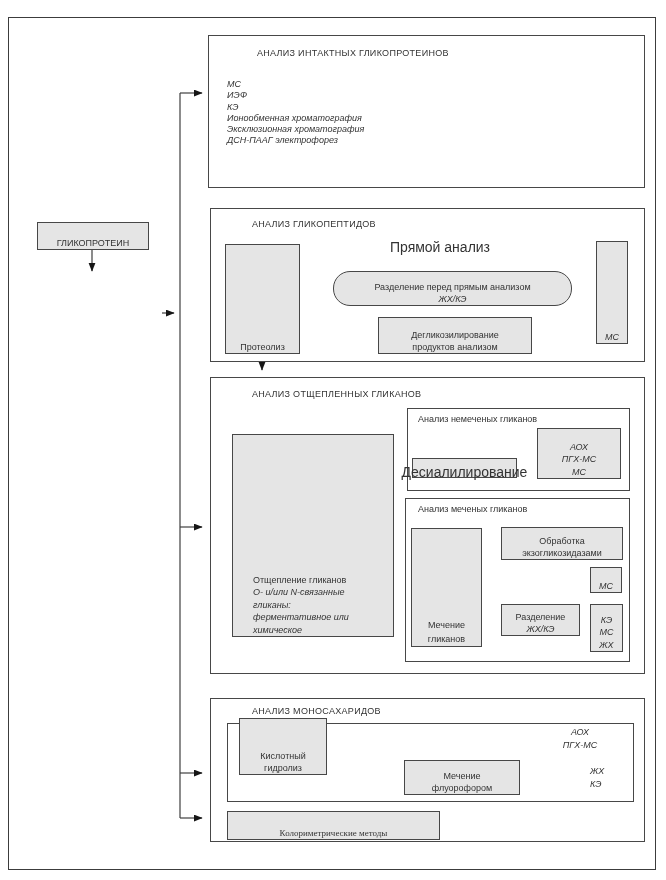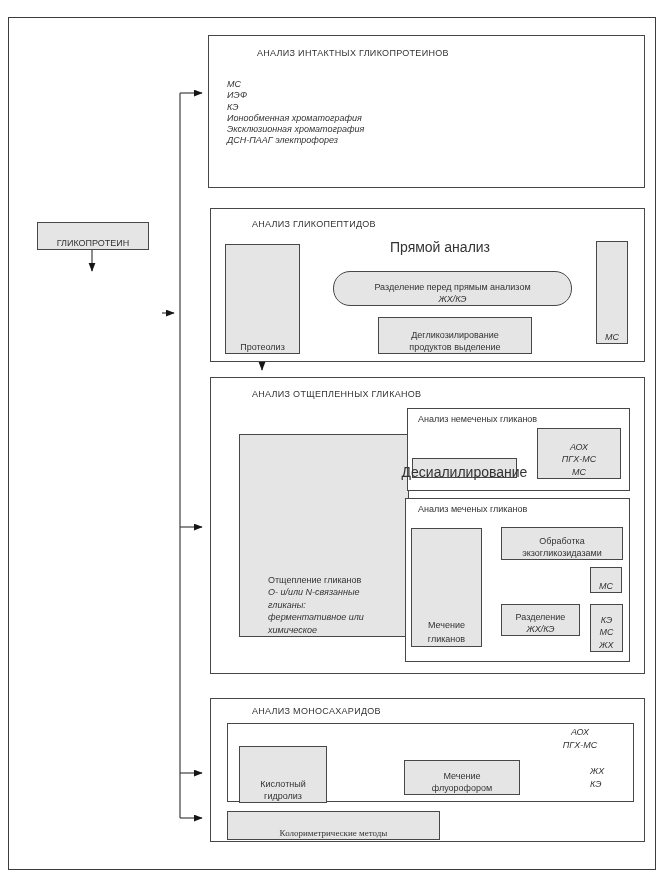--- a/index.html
+++ b/index.html
@@ -94,31 +94,31 @@
 
   <div class="lbl small" style="left:360px;top:242px;width:160px;text-align:center;">Прямой анализ</div>
 
   <div class="box" style="left:333px;top:271px;width:237px;height:33px;border-radius:17px;">
     <div>Разделение перед прямым анализом</div>
     <div class="bi">ЖХ/КЭ</div>
   </div>
 
   <div class="box" style="left:378px;top:317px;width:152px;height:35px;">
     <div>Дегликозилирование</div>
-    <div>продуктов выделение</div>
+    <div>продуктов анализом</div>
   </div>
 
   <div class="box bi" style="left:596px;top:241px;width:30px;height:101px;">
     <div>МС</div>
   </div>
 
   <div class="sec" style="left:210px;top:377px;width:433px;height:295px;"></div>
   <div class="lbl title" style="left:222px;top:389px;">АНАЛИЗ ОТЩЕПЛЕННЫХ ГЛИКАНОВ</div>
 
-  <div class="box left" style="left:239px;top:434px;width:160px;height:201px;padding-left:8px;">
+  <div class="box left" style="left:232px;top:434px;width:160px;height:201px;padding-left:0;">
     <div style="margin-left:20px;line-height:12.5px;">
       <div>Отщепление гликанов</div>
       <div class="it">O- и/или N-связанные</div>
       <div class="it">гликаны:</div>
       <div class="it">ферментативное или</div>
       <div class="it">химическое</div>
     </div>
   </div>
 
   <div class="sec" style="left:407px;top:408px;width:221px;height:81px;"></div>
@@ -160,21 +160,21 @@
     <div>КЭ</div>
     <div>МС</div>
     <div>ЖХ</div>
   </div>
 
   <div class="sec" style="left:210px;top:698px;width:433px;height:142px;"></div>
   <div class="lbl title" style="left:222px;top:706px;">АНАЛИЗ МОНОСАХАРИДОВ</div>
 
   <div class="sec" style="left:227px;top:723px;width:405px;height:77px;"></div>
 
-  <div class="box" style="left:239px;top:718px;width:86px;height:55px;margin-top:28px;">
+  <div class="box" style="left:239px;top:718px;width:86px;height:55px;">
     <div>Кислотный</div>
     <div>гидролиз</div>
   </div>
 
   <div class="box" style="left:404px;top:760px;width:114px;height:33px;">
     <div>Мечение</div>
     <div>флуорофором</div>
   </div>
 
   <div class="lbl bi" style="left:546px;top:726px;width:68px;text-align:center;line-height:12.5px;">

